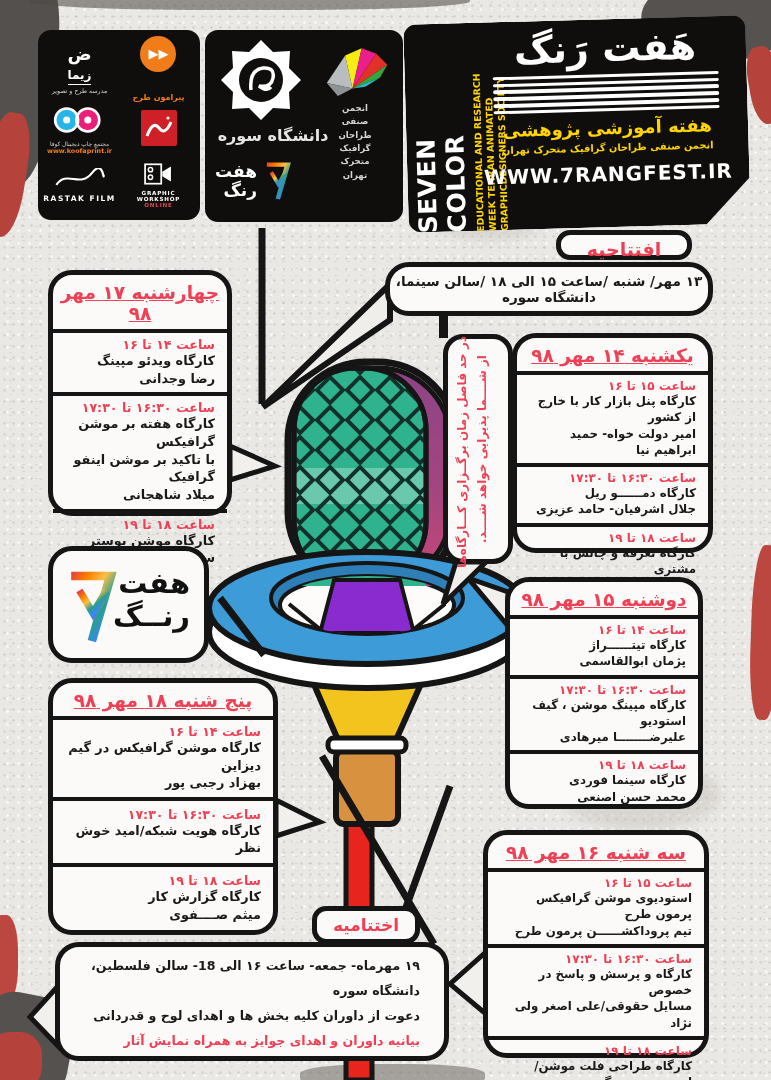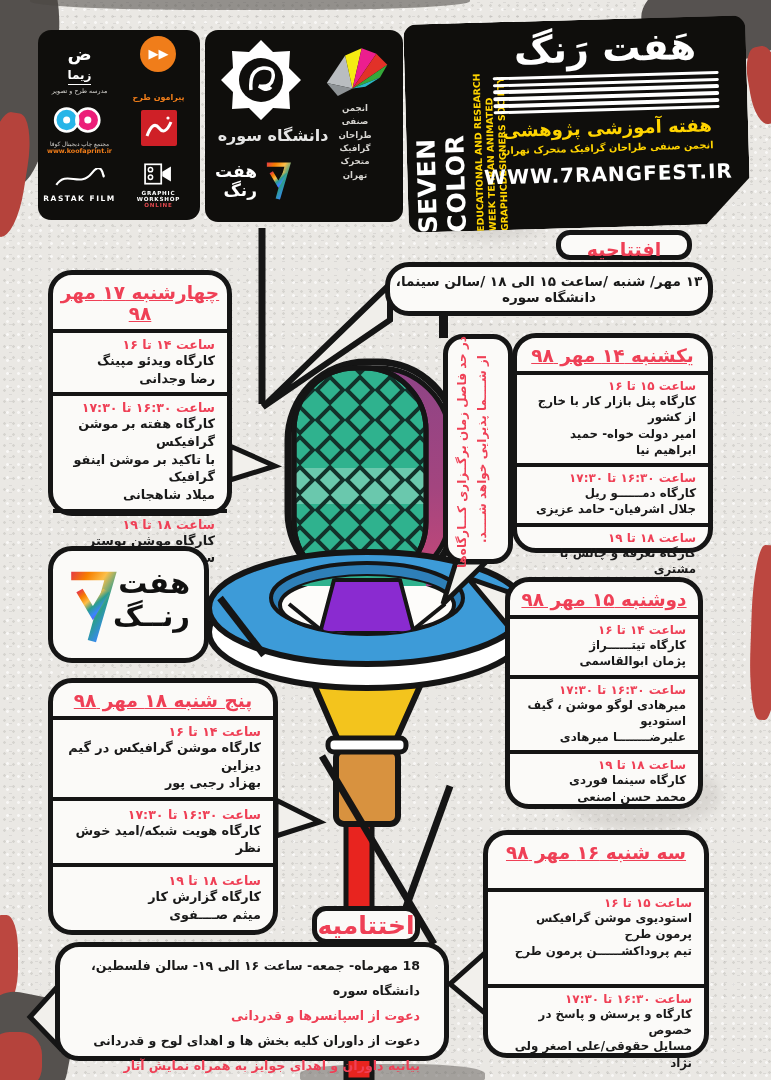--- a/index.html
+++ b/index.html
@@ -59,28 +59,28 @@
   .day-title{color:#ef4056;font-weight:900;font-size:18.5px;text-align:center;padding:7px 4px 5px;text-decoration:underline;}
   .sess{border-top:4px solid #151515;padding:4px 12px 5px;flex:1;display:flex;flex-direction:column;justify-content:center;}
   .time{color:#ef4056;font-size:12.6px;font-weight:800;}
   .ln{color:#191919;font-size:12.8px;font-weight:800;line-height:1.38;text-align:right;}
   .sm .time{font-size:12px;}
   .sm .ln{font-size:11.8px;}
   .bbl-wed{left:48px;top:270px;width:184px;height:246px;}
   .bbl-sun{left:512px;top:333px;width:201px;height:220px;}
   .bbl-mon{left:505px;top:577px;width:198px;height:232px;}
   .bbl-thu{left:48px;top:678px;width:230px;height:257px;}
-  .bbl-tue{left:483px;top:830px;width:226px;height:228px;gap:20px;}
+  .bbl-tue{left:483px;top:830px;width:226px;height:228px;}
   .bbl-note{left:443px;top:334px;width:70px;height:230px;border-radius:20px;}
   .note-rot{position:absolute;width:226px;height:52px;left:50%;top:50%;transform:translate(-50%,-50%) rotate(-90deg);text-align:center;direction:rtl;}
   .note-ln{color:#ef4056;font-size:12px;font-weight:800;line-height:1.7;white-space:nowrap;}
   .bbl-badge{left:48px;top:546px;width:161px;height:117px;}
   .badge-txt{position:absolute;right:14px;top:16px;color:#111;font-weight:900;font-size:29px;line-height:1.15;text-align:right;direction:rtl;}
   .badge-7{position:absolute;left:12px;top:12px;}
-  .tab-close{left:312px;top:906px;width:108px;height:38px;font-size:25px;line-height:29px;}
+  .tab-close{left:312px;top:906px;width:108px;height:38px;font-size:17px;line-height:29px;}
   .bbl-close{left:55px;top:942px;width:394px;height:119px;direction:rtl;padding:7px 24px 5px 10px;}
   .cl-ln{font-size:12.6px;font-weight:800;line-height:1.98;text-align:right;}
   .cl-red{color:#ef4056;}
   .cl-dark{color:#1a1a1a;}
 </style>
 </head>
 <body>
 
 <div id="poster">
 
@@ -358,21 +358,21 @@
 
   <div class="bbl day sm bbl-mon">
     <div class="day-title">دوشنبه ۱۵ مهر ۹۸</div>
     <div class="sess">
       <div class="time">ساعت ۱۴ تا ۱۶</div>
       <div class="ln">کارگاه تیتــــــراژ</div>
       <div class="ln">پژمان ابوالقاسمی</div>
     </div>
     <div class="sess">
       <div class="time">ساعت ۱۶:۳۰ تا ۱۷:۳۰</div>
-      <div class="ln">میرهادی لوگو موشن ، گیف استودیو</div>
+      <div class="ln">کارگاه مپینگ موشن ، گیف استودیو</div>
       <div class="ln">علیرضــــــــا میرهادی</div>
     </div>
     <div class="sess">
       <div class="time">ساعت ۱۸ تا ۱۹</div>
       <div class="ln">کارگاه سینما فوردی</div>
       <div class="ln">محمد حسن اصنعی</div>
     </div>
   </div>
 
   <div class="bbl day bbl-thu">
@@ -407,19 +407,18 @@
     </div>
     <div class="sess">
       <div class="time">ساعت ۱۸ تا ۱۹</div>
       <div class="ln">کارگاه طراحی فلت موشن/استودیو بومرنگ</div>
 
     </div>
   </div>
 
   <div class="tab tab-close">اختتامیه</div>
   <div class="bbl bbl-close">
-    <div class="cl-ln cl-dark">18 مهرماه- جمعه- ساعت ۱۶ الی ۱۹- سالن فلسطین، دانشگاه سوره</div>
-    <div class="cl-ln cl-red">دعوت از اسپانسرها و قدردانی</div>
+    <div class="cl-ln cl-dark">۱۹ مهرماه- جمعه- ساعت ۱۶ الی 18- سالن فلسطین، دانشگاه سوره</div>
     <div class="cl-ln cl-dark">دعوت از داوران کلیه بخش ها و اهدای لوح و قدردانی</div>
     <div class="cl-ln cl-red">بیانیه داوران و اهدای جوایز به همراه نمایش آثار</div>
   </div>
 
 </div>
 
 </body></html>

